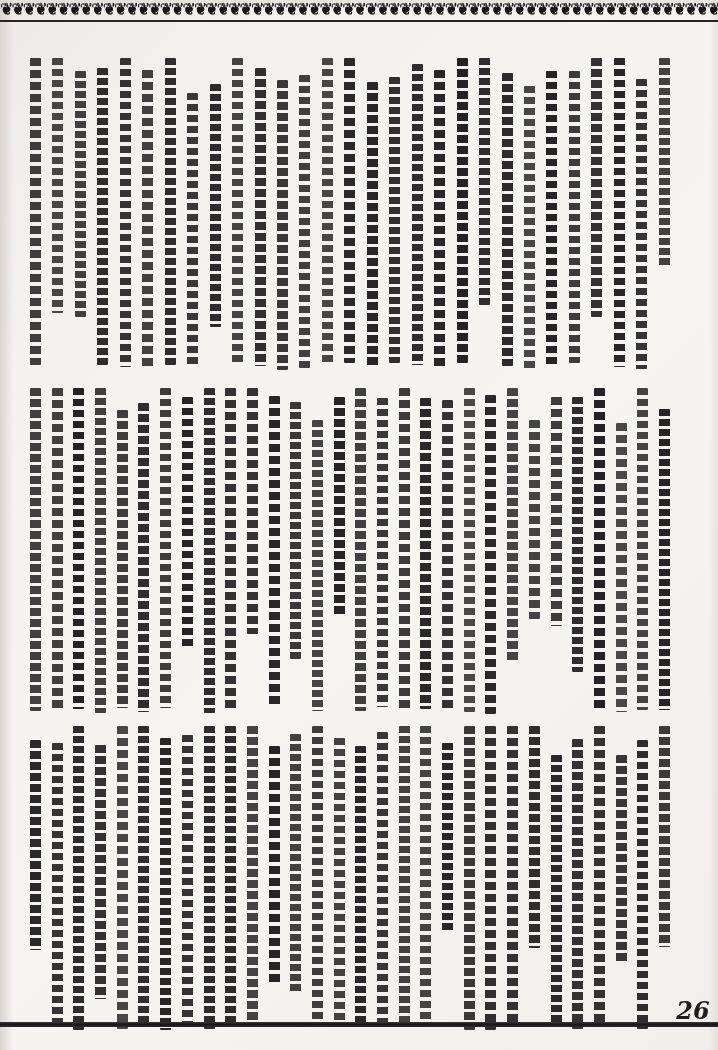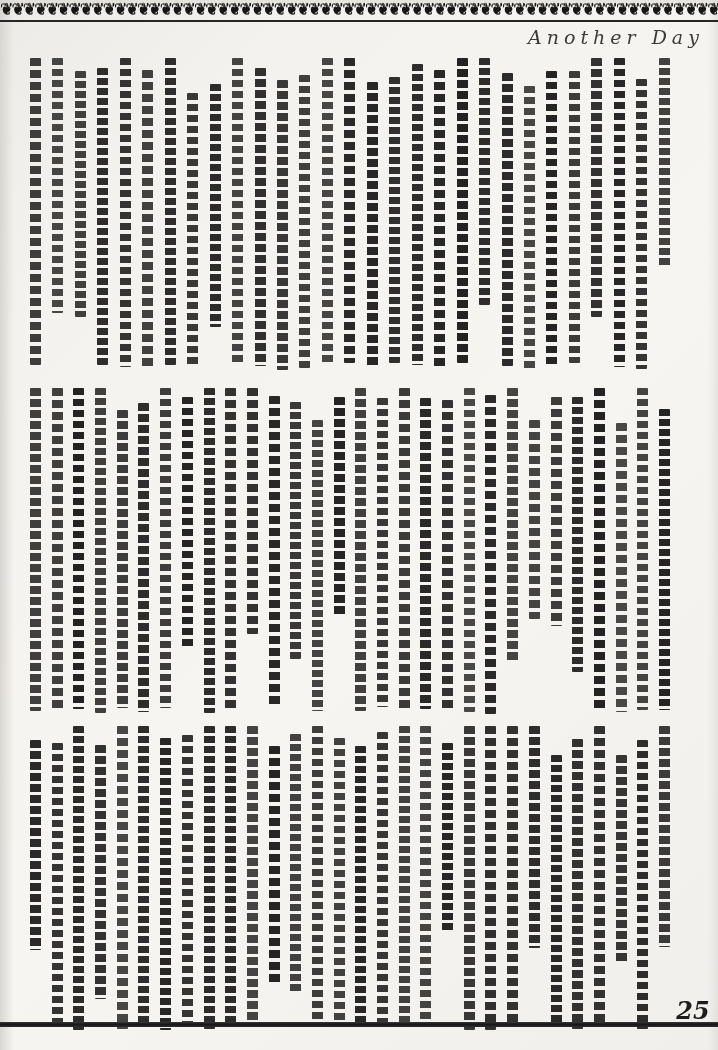--- a/index.html
+++ b/index.html
@@ -87,21 +87,20 @@
     color: #1d1d1d;
   }
 </style>
 </head>
 <body>
 
 <div class="page">
 
   <div class="ornament-border" id="ornament">❦❦❦❦❦❦❦❦❦❦❦❦❦❦❦❦❦❦❦❦❦❦❦❦❦❦❦❦❦❦❦❦❦❦❦❦❦❦❦❦❦❦❦❦❦❦❦❦❦❦❦❦❦❦❦❦❦❦❦❦❦❦❦❦❦❦❦❦❦❦❦❦❦❦❦❦❦❦❦❦</div>
 
-  <div class="title">Another Day</div>
 
   <div class="band" id="band1">
       <div class="col" style="margin-top: 0px; height: 210px; background-image: repeating-linear-gradient(rgba(24, 24, 24, 0.81) 0px, rgba(24, 24, 24, 0.81) 7px, rgba(24, 24, 24, 0) 7px, rgba(24, 24, 24, 0) 10px);"></div>
       <div class="col" style="margin-top: 21px; height: 290px; background-image: repeating-linear-gradient(rgba(24, 24, 24, 0.87) 0px, rgba(24, 24, 24, 0.87) 7px, rgba(24, 24, 24, 0) 7px, rgba(24, 24, 24, 0) 11px);"></div>
       <div class="col" style="margin-top: 0px; height: 309px; background-image: repeating-linear-gradient(rgba(24, 24, 24, 0.93) 0px, rgba(24, 24, 24, 0.93) 7px, rgba(24, 24, 24, 0) 7px, rgba(24, 24, 24, 0) 11px);"></div>
       <div class="col" style="margin-top: 0px; height: 259px; background-image: repeating-linear-gradient(rgba(24, 24, 24, 0.88) 0px, rgba(24, 24, 24, 0.88) 8px, rgba(24, 24, 24, 0) 8px, rgba(24, 24, 24, 0) 11px);"></div>
       <div class="col" style="margin-top: 13px; height: 292px; background-image: repeating-linear-gradient(rgba(24, 24, 24, 0.84) 0px, rgba(24, 24, 24, 0.84) 7px, rgba(24, 24, 24, 0) 7px, rgba(24, 24, 24, 0) 11px);"></div>
       <div class="col" style="margin-top: 13px; height: 296px; background-image: repeating-linear-gradient(rgba(24, 24, 24, 0.94) 0px, rgba(24, 24, 24, 0.94) 7px, rgba(24, 24, 24, 0) 7px, rgba(24, 24, 24, 0) 11px);"></div>
       <div class="col" style="margin-top: 28px; height: 284px; background-image: repeating-linear-gradient(rgba(24, 24, 24, 0.79) 0px, rgba(24, 24, 24, 0.79) 7px, rgba(24, 24, 24, 0) 7px, rgba(24, 24, 24, 0) 11px);"></div>
       <div class="col" style="margin-top: 15px; height: 293px; background-image: repeating-linear-gradient(rgba(24, 24, 24, 0.91) 0px, rgba(24, 24, 24, 0.91) 8px, rgba(24, 24, 24, 0) 8px, rgba(24, 24, 24, 0) 11px);"></div>
@@ -187,15 +186,15 @@
       <div class="col" style="margin-top: 0px; height: 300px; background-image: repeating-linear-gradient(rgba(24, 24, 24, 0.9) 0px, rgba(24, 24, 24, 0.9) 7px, rgba(24, 24, 24, 0) 7px, rgba(24, 24, 24, 0) 10px);"></div>
       <div class="col" style="margin-top: 0px; height: 303px; background-image: repeating-linear-gradient(rgba(24, 24, 24, 0.79) 0px, rgba(24, 24, 24, 0.79) 8px, rgba(24, 24, 24, 0) 8px, rgba(24, 24, 24, 0) 12px);"></div>
       <div class="col" style="margin-top: 19px; height: 254px; background-image: repeating-linear-gradient(rgba(24, 24, 24, 0.88) 0px, rgba(24, 24, 24, 0.88) 8px, rgba(24, 24, 24, 0) 8px, rgba(24, 24, 24, 0) 11px);"></div>
       <div class="col" style="margin-top: 0px; height: 304px; background-image: repeating-linear-gradient(rgba(24, 24, 24, 0.91) 0px, rgba(24, 24, 24, 0.91) 7px, rgba(24, 24, 24, 0) 7px, rgba(24, 24, 24, 0) 10px);"></div>
       <div class="col" style="margin-top: 17px; height: 284px; background-image: repeating-linear-gradient(rgba(24, 24, 24, 0.87) 0px, rgba(24, 24, 24, 0.87) 7px, rgba(24, 24, 24, 0) 7px, rgba(24, 24, 24, 0) 11px);"></div>
       <div class="col" style="margin-top: 14px; height: 210px; background-image: repeating-linear-gradient(rgba(24, 24, 24, 0.92) 0px, rgba(24, 24, 24, 0.92) 8px, rgba(24, 24, 24, 0) 8px, rgba(24, 24, 24, 0) 11px);"></div>
     </div>
 
   <div class="bottom-rule"></div>
 
-  <div class="page-number">25</div>
+  <div class="page-number">26</div>
 
 </div>
 
 </body></html>

